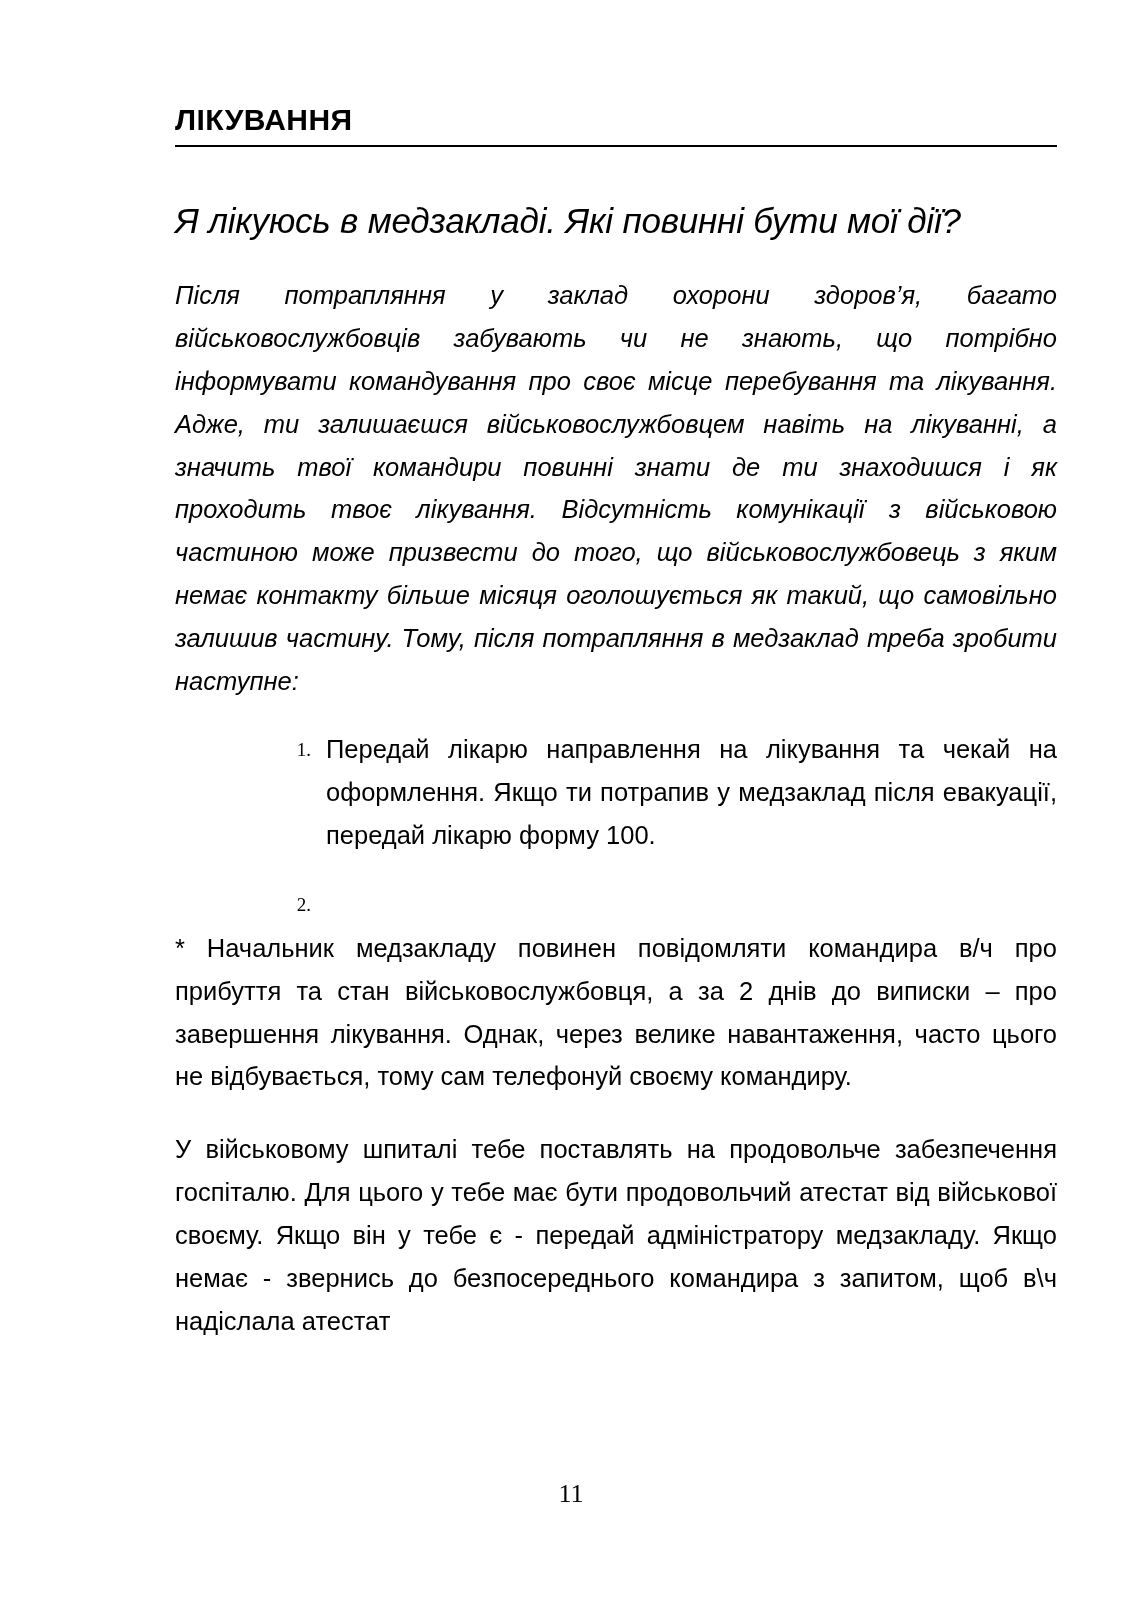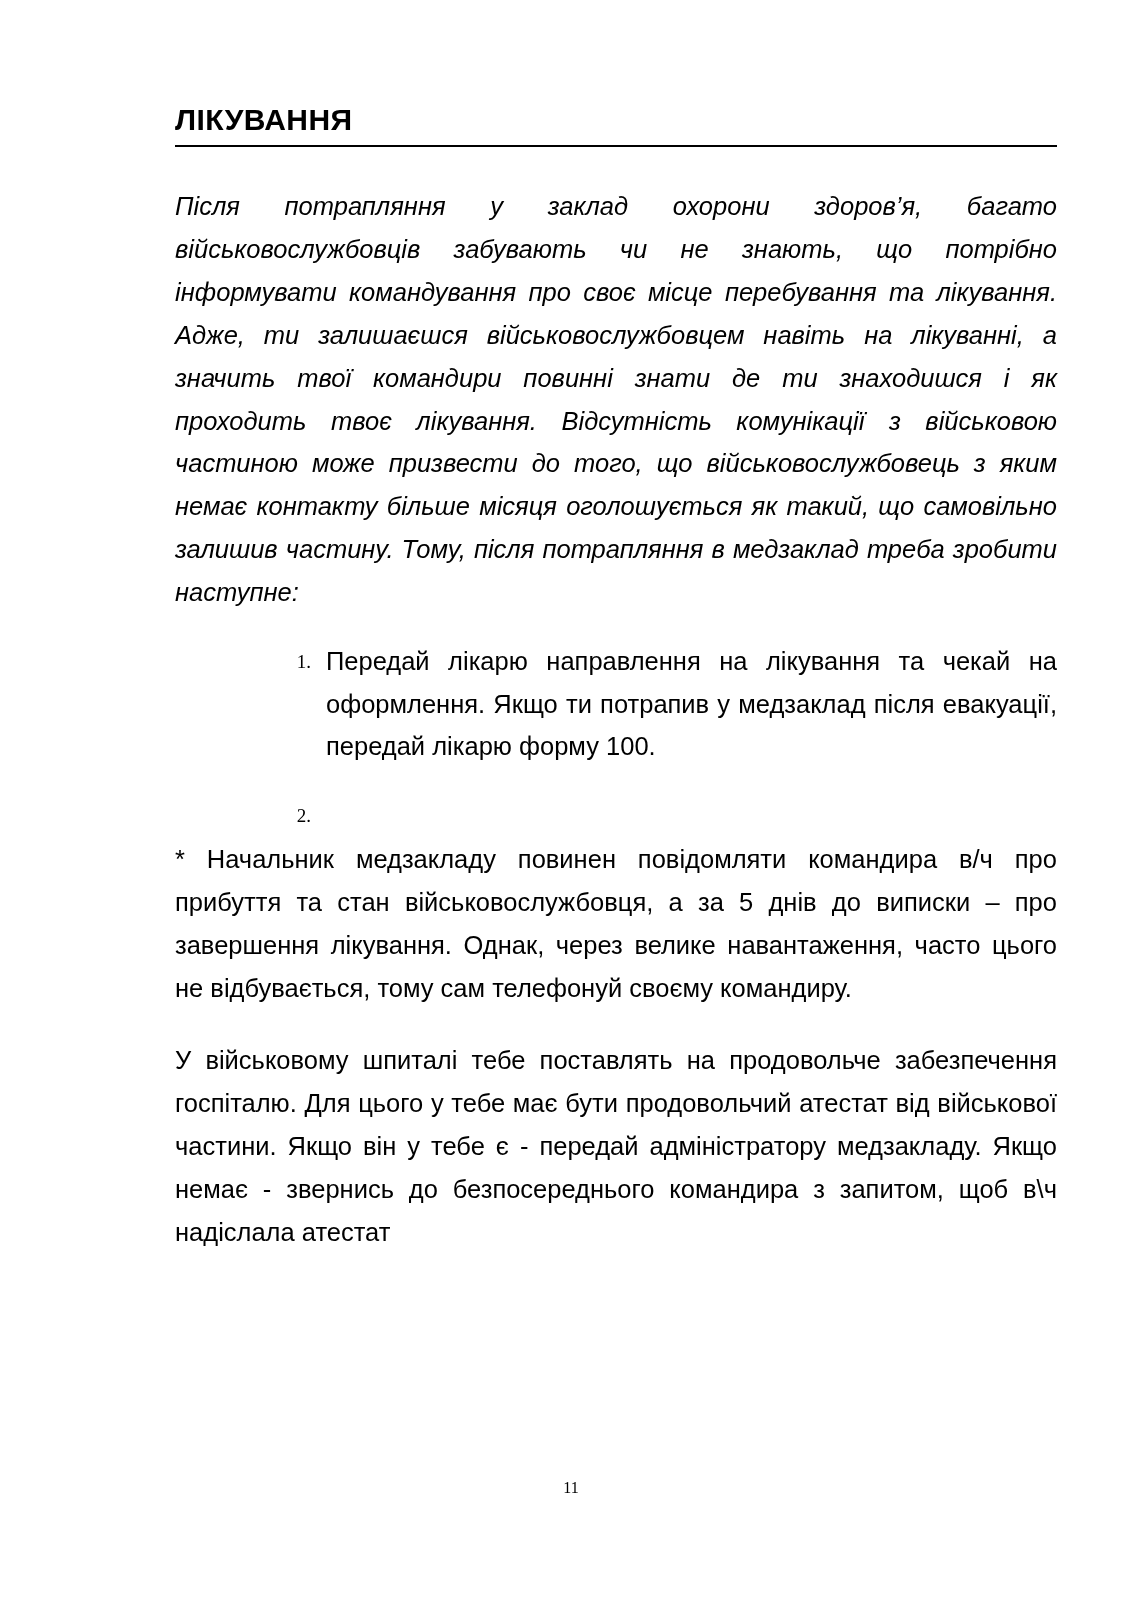--- a/index.html
+++ b/index.html
@@ -133,50 +133,51 @@
   }
 
   
   .page-number {
     position: absolute;
     left: 0;
     right: 0;
     top: 1479px;
     text-align: center;
     font-family: "Liberation Serif", "DejaVu Serif", serif;
-    font-size: 16px;
+    font-size: 26px;
     color: #000000;
   }
 </style>
 </head>
 <body>
 
 <div class="page">
 
   <div class="content">
 
     <div class="doc-header">
       <h1 class="doc-header-title">ЛІКУВАННЯ</h1>
       <hr class="header-rule">
     </div>
 
+    <h2 class="question-heading">Я лікуюсь в медзакладі. Які повинні бути мої дії?</h2>
 
     <p class="body-text para para-intro">Після потрапляння у заклад охорони здоров’я, багато військовослужбовців забувають чи не знають, що потрібно інформувати командування про своє місце перебування та лікування. Адже, ти залишаєшся військовослужбовцем навіть на лікуванні, а значить твої командири повинні знати де ти знаходишся і як проходить твоє лікування. Відсутність комунікації з військовою частиною може призвести до того, що військовослужбовець з яким немає контакту більше місяця оголошується як такий, що самовільно залишив частину. Тому, після потрапляння в медзаклад треба зробити наступне:</p>
 
     <ol class="steps body-text">
       <li>
         <span class="step-number">1.</span>
         <span class="step-text">Передай лікарю направлення на лікування та чекай на оформлення. Якщо ти потрапив у медзаклад після евакуації, передай лікарю форму 100.</span>
       </li>
       <li>
         <span class="step-number">2.</span>
       </li>
     </ol>
 
-    <p class="body-text para para-note">* Начальник медзакладу повинен повідомляти командира в/ч про прибуття та стан військовослужбовця, а за 5 днів до виписки – про завершення лікування. Однак, через велике навантаження, часто цього не відбувається, тому сам телефонуй своєму командиру.</p>
+    <p class="body-text para para-note">* Начальник медзакладу повинен повідомляти командира в/ч про прибуття та стан військовослужбовця, а за 2 днів до виписки – про завершення лікування. Однак, через велике навантаження, часто цього не відбувається, тому сам телефонуй своєму командиру.</p>
 
-    <p class="body-text para para-final">У військовому шпиталі тебе поставлять на продовольче забезпечення госпіталю. Для цього у тебе має бути продовольчий атестат від військової частини. Якщо він у тебе є - передай адміністратору медзакладу. Якщо немає - звернись до безпосереднього командира з запитом, щоб в\ч надіслала атестат</p>
+    <p class="body-text para para-final">У військовому шпиталі тебе поставлять на продовольче забезпечення госпіталю. Для цього у тебе має бути продовольчий атестат від військової своєму. Якщо він у тебе є - передай адміністратору медзакладу. Якщо немає - звернись до безпосереднього командира з запитом, щоб в\ч надіслала атестат</p>
 
   </div>
 
   <div class="page-number">11</div>
 
 </div>
 
 </body></html>

